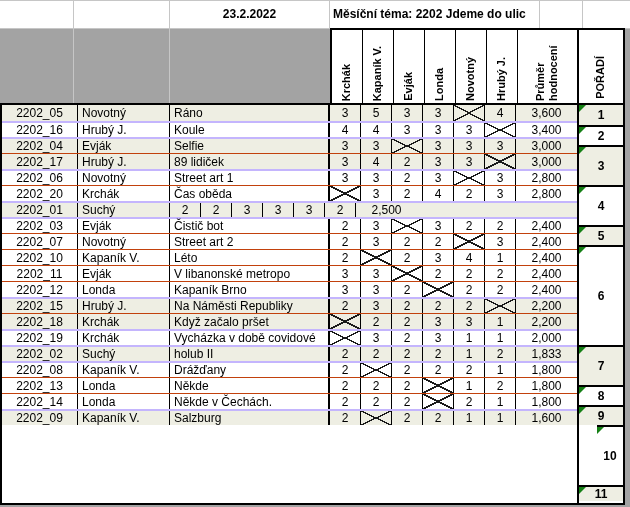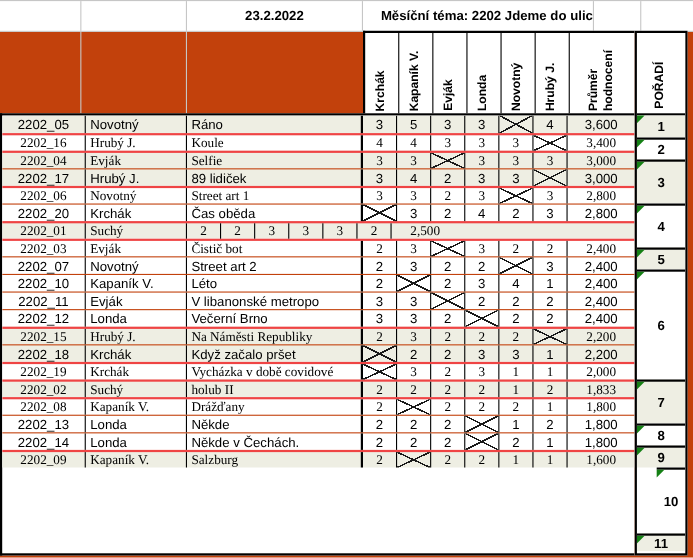--- a/index.html
+++ b/index.html
@@ -1,45 +1,45 @@
 <!DOCTYPE html>
 <html style="--band: #EEEEE3; --grid: #C6C6C6; --green: #158015;"><head>
 <meta charset="utf-8">
 <style>
   :root{
     --band:#EEEEE3; --grid:#C6C6C6; --green:#158015; --ink:#000;
   }
   html,body{margin:0;padding:0;background:#fff;}
-  .sheet{position:relative;width:630px;height:507px;background:#c2410c;overflow:hidden;
+  .sheet{position:relative;width:630px;height:507px;background:#a3a3a3;overflow:hidden;
     font-family:"Liberation Sans","DejaVu Sans",sans-serif;font-size:12px;color:var(--ink);}
   
   .toprow{position:absolute;left:0;top:0;width:630px;height:29px;display:flex;
     box-sizing:border-box;border-top:1px solid var(--grid);border-bottom:1px solid var(--grid);background:#fff;}
-  .tcell{box-sizing:border-box;height:100%;border-right:1px solid var(--grid);text-align:right;}
+  .tcell{box-sizing:border-box;height:100%;border-right:1px solid var(--grid);}
   .t-a{width:74px}.t-b{width:96px}
   .t-date{width:160px;font-weight:bold;text-align:center;line-height:26px;}
   .t-theme{width:210px;font-weight:bold;line-height:26px;padding-left:3px;white-space:nowrap;overflow:visible;}
   .t-sp{width:43px}.t-rest{flex:1;border-right:none;}
   .vline{position:absolute;width:1px;background:var(--grid);}
   
   .colheads{position:absolute;left:330px;top:28px;width:247px;height:77px;box-sizing:border-box;
     border-left:2px solid #000;border-top:2px solid #000;display:flex;background:#fff;}
   .rater-head{box-sizing:border-box;width:31px;border-right:1px solid #000;
     display:flex;align-items:flex-end;justify-content:center;padding-bottom:4px;}
   .avg-head{flex:1;display:flex;align-items:flex-end;justify-content:center;padding-bottom:4px;}
   .vtext{writing-mode:vertical-rl;transform:rotate(180deg);font-weight:bold;font-size:11px;line-height:1.2;white-space:nowrap;}
   .vwrap{writing-mode:vertical-rl;transform:rotate(180deg);font-weight:bold;font-size:11px;line-height:1.2;
     inline-size:68px;white-space:normal;}
   
   .grid{position:absolute;left:0;top:103px;width:577px;height:402px;box-sizing:border-box;
     border:2px solid #000;border-right:none;overflow:hidden;background:#fff;}
   .row{display:flex;height:16px;box-sizing:border-box;background:#fff;}
   .row.band{background:var(--band);}
   .row.rsep{border-top:1px solid #c2410c;}
-  .row.gsep{border-top:2px solid #ef4444;font-family:Liberation Serif, serif;}
+  .row.gsep{border-top:2px solid #c4b5fd;}
   .cell{box-sizing:border-box;height:100%;border-right:1px solid #000;
     display:flex;align-items:center;justify-content:center;overflow:visible;}
   .c-id{width:76px;}
   .c-name{width:92px;justify-content:flex-start;padding-left:4px;}
   .c-title{width:160px;justify-content:flex-start;padding-left:4px;border-right-width:2px;white-space:nowrap;}
   .c-s{width:31px;}
   .c-avg{width:61px;border-right:none;}
   .xmark{background-image:
     linear-gradient(to top right,transparent calc(50% - .7px),#1a1a1a calc(50% - .7px),#1a1a1a calc(50% + .7px),transparent calc(50% + .7px)),
     linear-gradient(to bottom right,transparent calc(50% - .7px),#1a1a1a calc(50% - .7px),#1a1a1a calc(50% + .7px),transparent calc(50% + .7px));}
@@ -225,21 +225,21 @@
     <div class="cell c-s">3</div>
     <div class="cell c-s xmark"></div>
     <div class="cell c-s">2</div>
     <div class="cell c-s">2</div>
     <div class="cell c-s">2</div>
     <div class="cell c-avg">2,400</div>
   </div>
       <div class="row rsep">
     <div class="cell c-id">2202_12</div>
     <div class="cell c-name">Londa</div>
-    <div class="cell c-title">Večerní Brno</div>
+    <div class="cell c-title">Kapaník Brno</div>
     <div class="cell c-s">3</div>
     <div class="cell c-s">3</div>
     <div class="cell c-s">2</div>
     <div class="cell c-s xmark"></div>
     <div class="cell c-s">2</div>
     <div class="cell c-s">2</div>
     <div class="cell c-avg">2,400</div>
   </div>
       <div class="row band gsep">
     <div class="cell c-id">2202_15</div>

